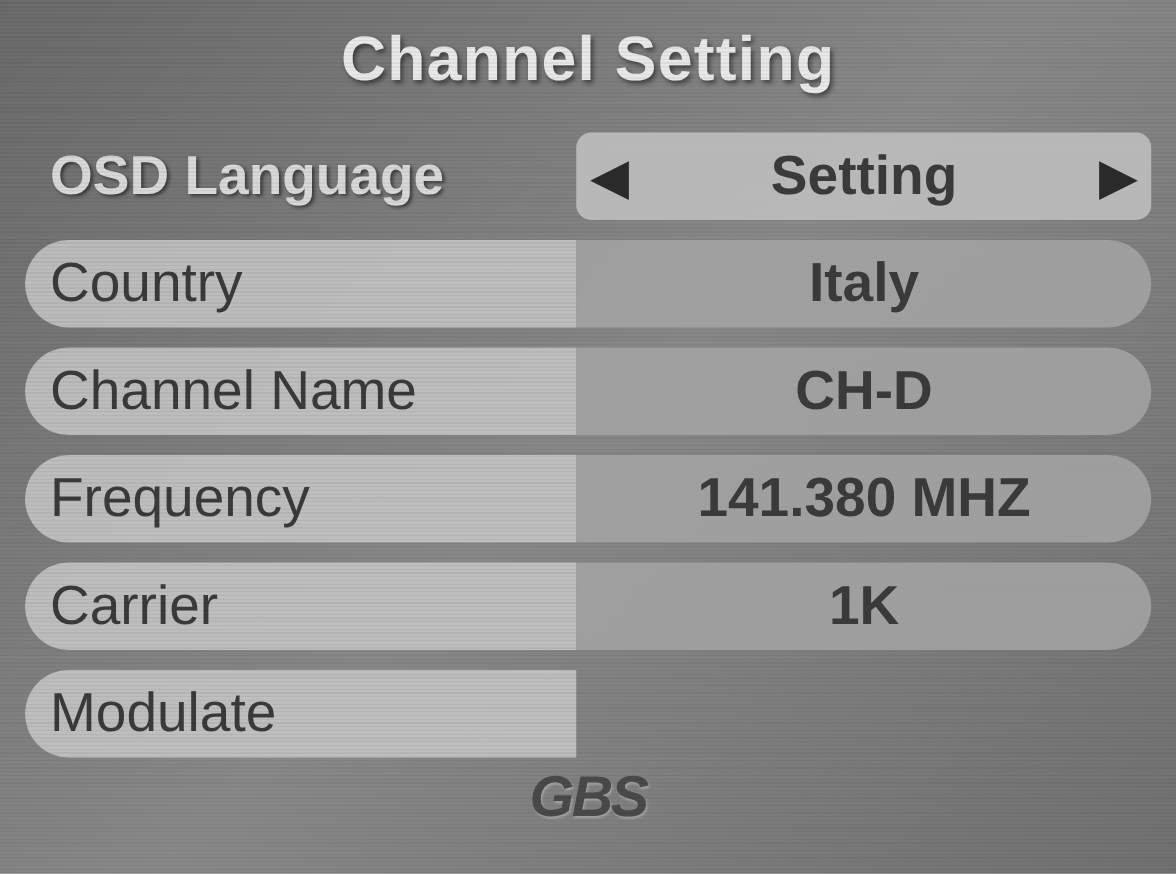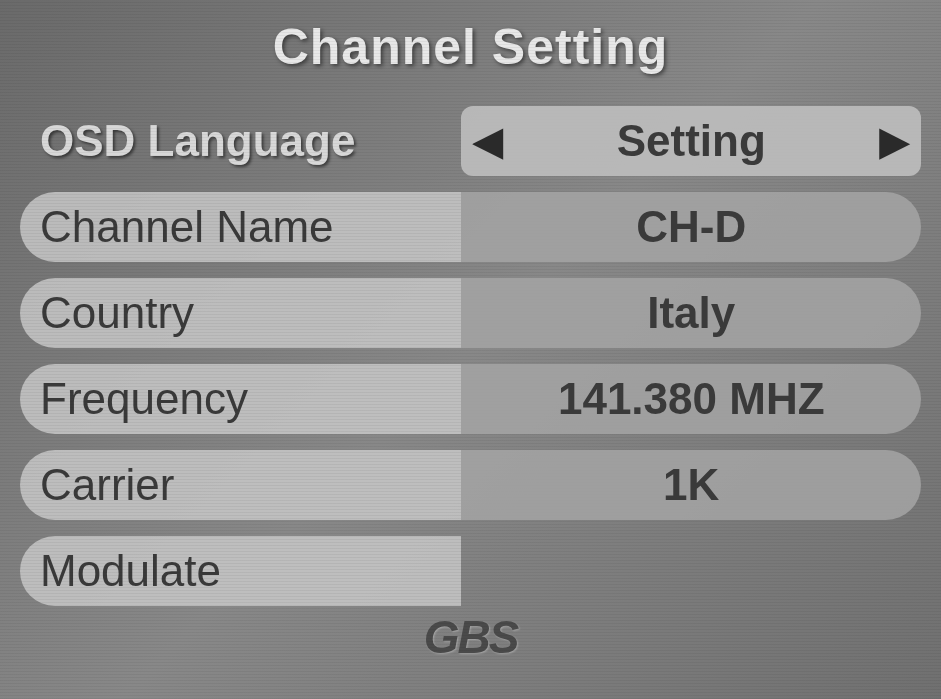--- a/index.html
+++ b/index.html
@@ -114,30 +114,30 @@
   <div class="row selected">
     <div class="label">OSD Language</div>
     <div class="value">
       <span class="arrow left">◀</span>
       <span>Setting</span>
       <span class="arrow right">▶</span>
     </div>
   </div>
 
   <div class="row">
-    <div class="label">Channel Name</div>
+    <div class="label">Country</div>
     <div class="value">
-      <span>CH-D</span>
+      <span>Italy</span>
     </div>
   </div>
 
   <div class="row">
-    <div class="label">Country</div>
+    <div class="label">Channel Name</div>
     <div class="value">
-      <span>Italy</span>
+      <span>CH-D</span>
     </div>
   </div>
 
   <div class="row">
     <div class="label">Frequency</div>
     <div class="value">
       <span>141.380 MHZ</span>
     </div>
   </div>
 

